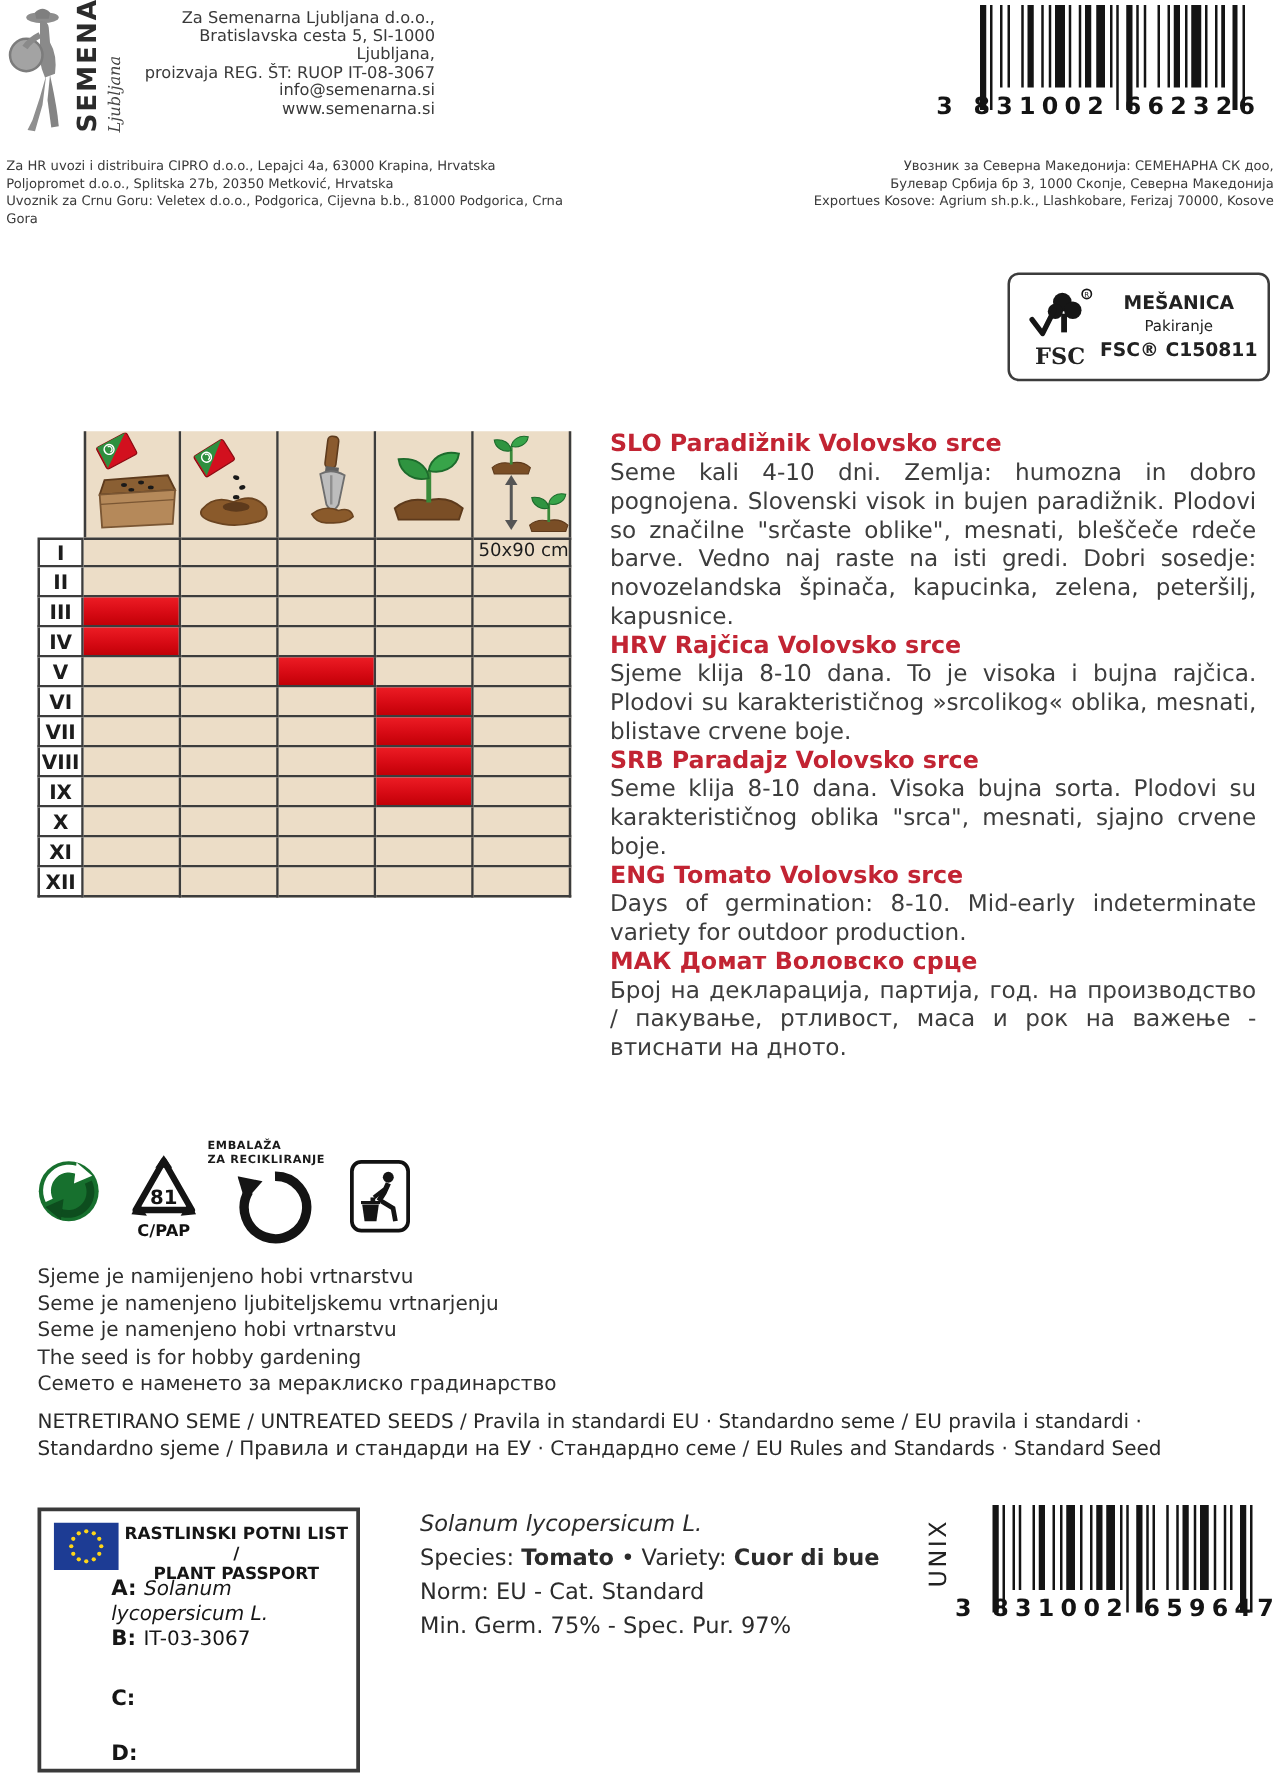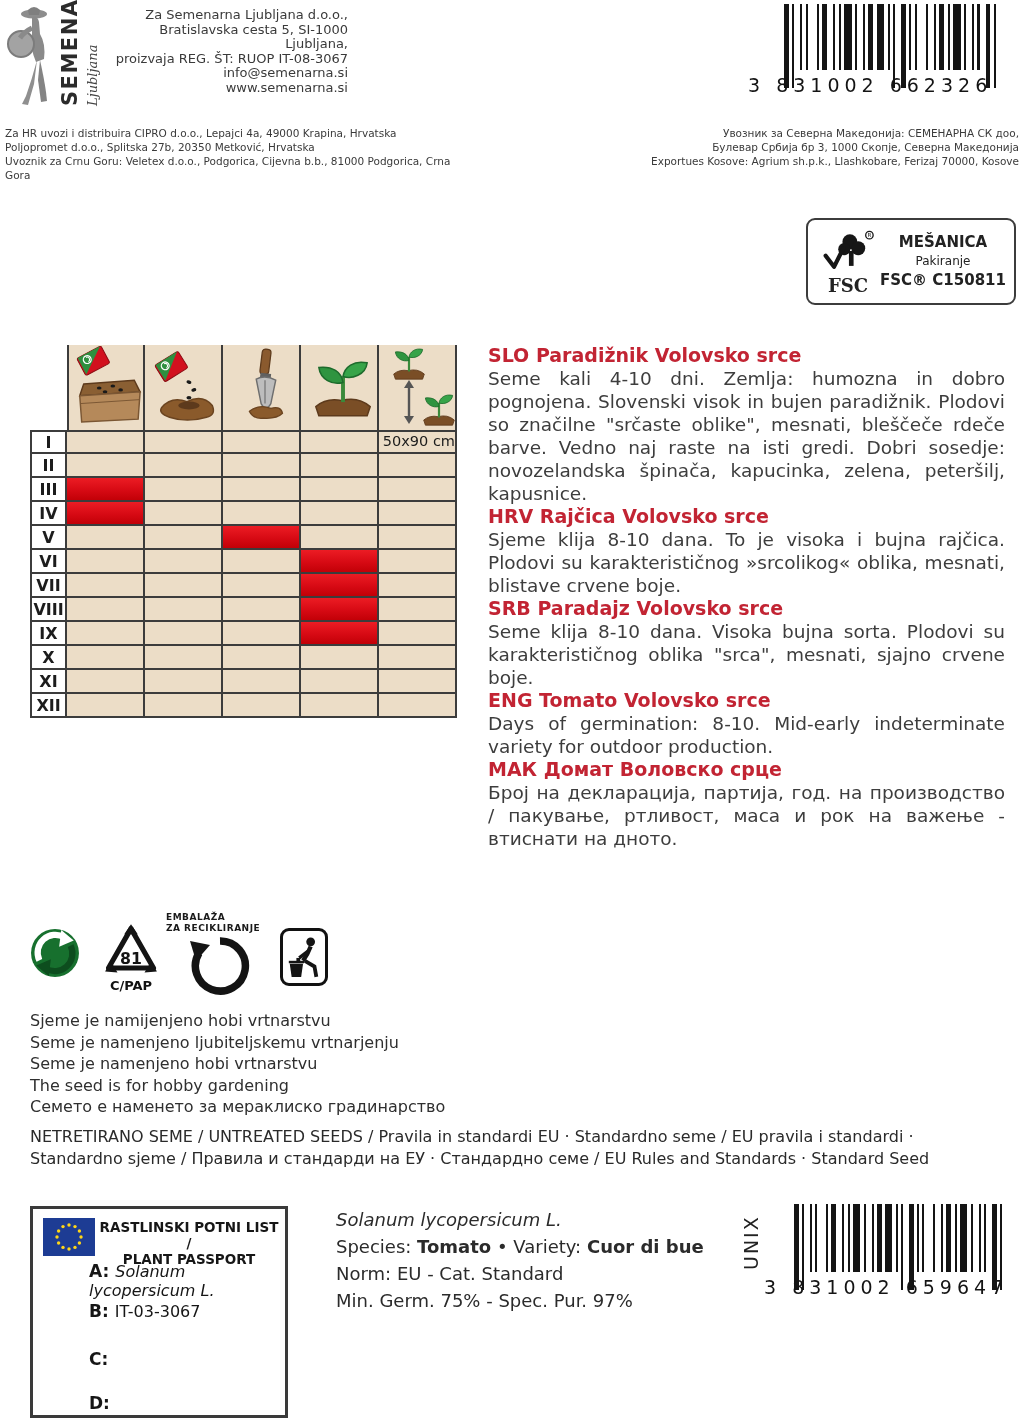--- a/index.html
+++ b/index.html
@@ -10,22 +10,22 @@
   
   .vtext{writing-mode:vertical-rl;transform:rotate(180deg);display:inline-block;}
   #brand-name{font-weight:bold;font-size:21px;letter-spacing:1.5px;color:#2b2b2b;height:104px;}
   #brand-sub{font-family:"DejaVu Serif","Liberation Serif",serif;font-style:italic;font-size:13px;color:#444;height:104px;margin-left:-2px;}
   #address{font-size:13px;line-height:14.5px;color:#3a3a3a;text-align:right;}
 
   
   .barcode{position:relative;}
   .bars{position:absolute;}
   .bar{position:absolute;top:0;background:#141414;}
-  .bc-number{position:absolute;left:0;right:0;bottom:0;text-align:left;font-size:19px;
-             letter-spacing:5px;color:#141414;font-weight:400;white-space:nowrap;margin-top:21px;}
+  .bc-number{position:absolute;left:0;right:0;bottom:0;text-align:center;font-size:19px;
+             letter-spacing:5px;color:#141414;font-weight:700;white-space:nowrap;margin-top:21px;}
   #unix-label{writing-mode:vertical-rl;transform:rotate(180deg);font-size:19px;letter-spacing:2px;color:#222;}
 
   
   .smallprint{font-size:10.5px;line-height:14px;color:#3a3a3a;}
   .tright{text-align:right;}
 
   
   #fsc-box{border:2.5px solid #3c3c3c;border-radius:9px;display:flex;align-items:center;padding:4px 8px;box-sizing:border-box;}
   #fsc-left{width:64px;text-align:center;}
   #fsc-acronym{font-family:"DejaVu Serif","Liberation Serif",serif;font-weight:bold;font-size:18px;color:#222;margin-top:-3px;}
@@ -148,21 +148,21 @@
         <div class="bar" style="left: 179.85px; width: 2.125px; height: 66px;"></div>
         <div class="bar" style="left: 188.025px; width: 2.125px; height: 66px;"></div>
         <div class="bar" style="left: 193.475px; width: 2.125px; height: 66px;"></div>
         <div class="bar" style="left: 201.65px; width: 4.85px; height: 84px;"></div>
         <div class="bar" style="left: 209.825px; width: 2.125px; height: 84px;"></div>
       </div>
     <div class="bc-number">3 831002 662326</div>
   </div>
 
   <div class="abs smallprint" style="left:5px;top:126px;width:460px">
-      <div>Za HR uvozi i distribuira CIPRO d.o.o., Lepajci 4a, 49000 Krapina, Hrvatska</div>
+      <div>Za HR uvozi i distribuira CIPRO d.o.o., Lepajci 4a, 63000 Krapina, Hrvatska</div>
       <div>Poljopromet d.o.o., Splitska 27b, 20350 Metković, Hrvatska</div>
       <div>Uvoznik za Crnu Goru: Veletex d.o.o., Podgorica, Cijevna b.b., 81000 Podgorica, Crna Gora</div>
     </div>
   <div class="abs smallprint tright" style="right:5px;top:126px;width:420px">
       <div>Увозник за Северна Македонија: СЕМЕНАРНА СК доо,</div>
       <div>Булевар Србија бр 3, 1000 Скопје, Северна Македонија</div>
       <div>Exportues Kosove: Agrium sh.p.k., Llashkobare, Ferizaj 70000, Kosove</div>
     </div>
 
   <div id="fsc-box" class="abs" style="left:806px;top:218px;width:210px;height:87px">

